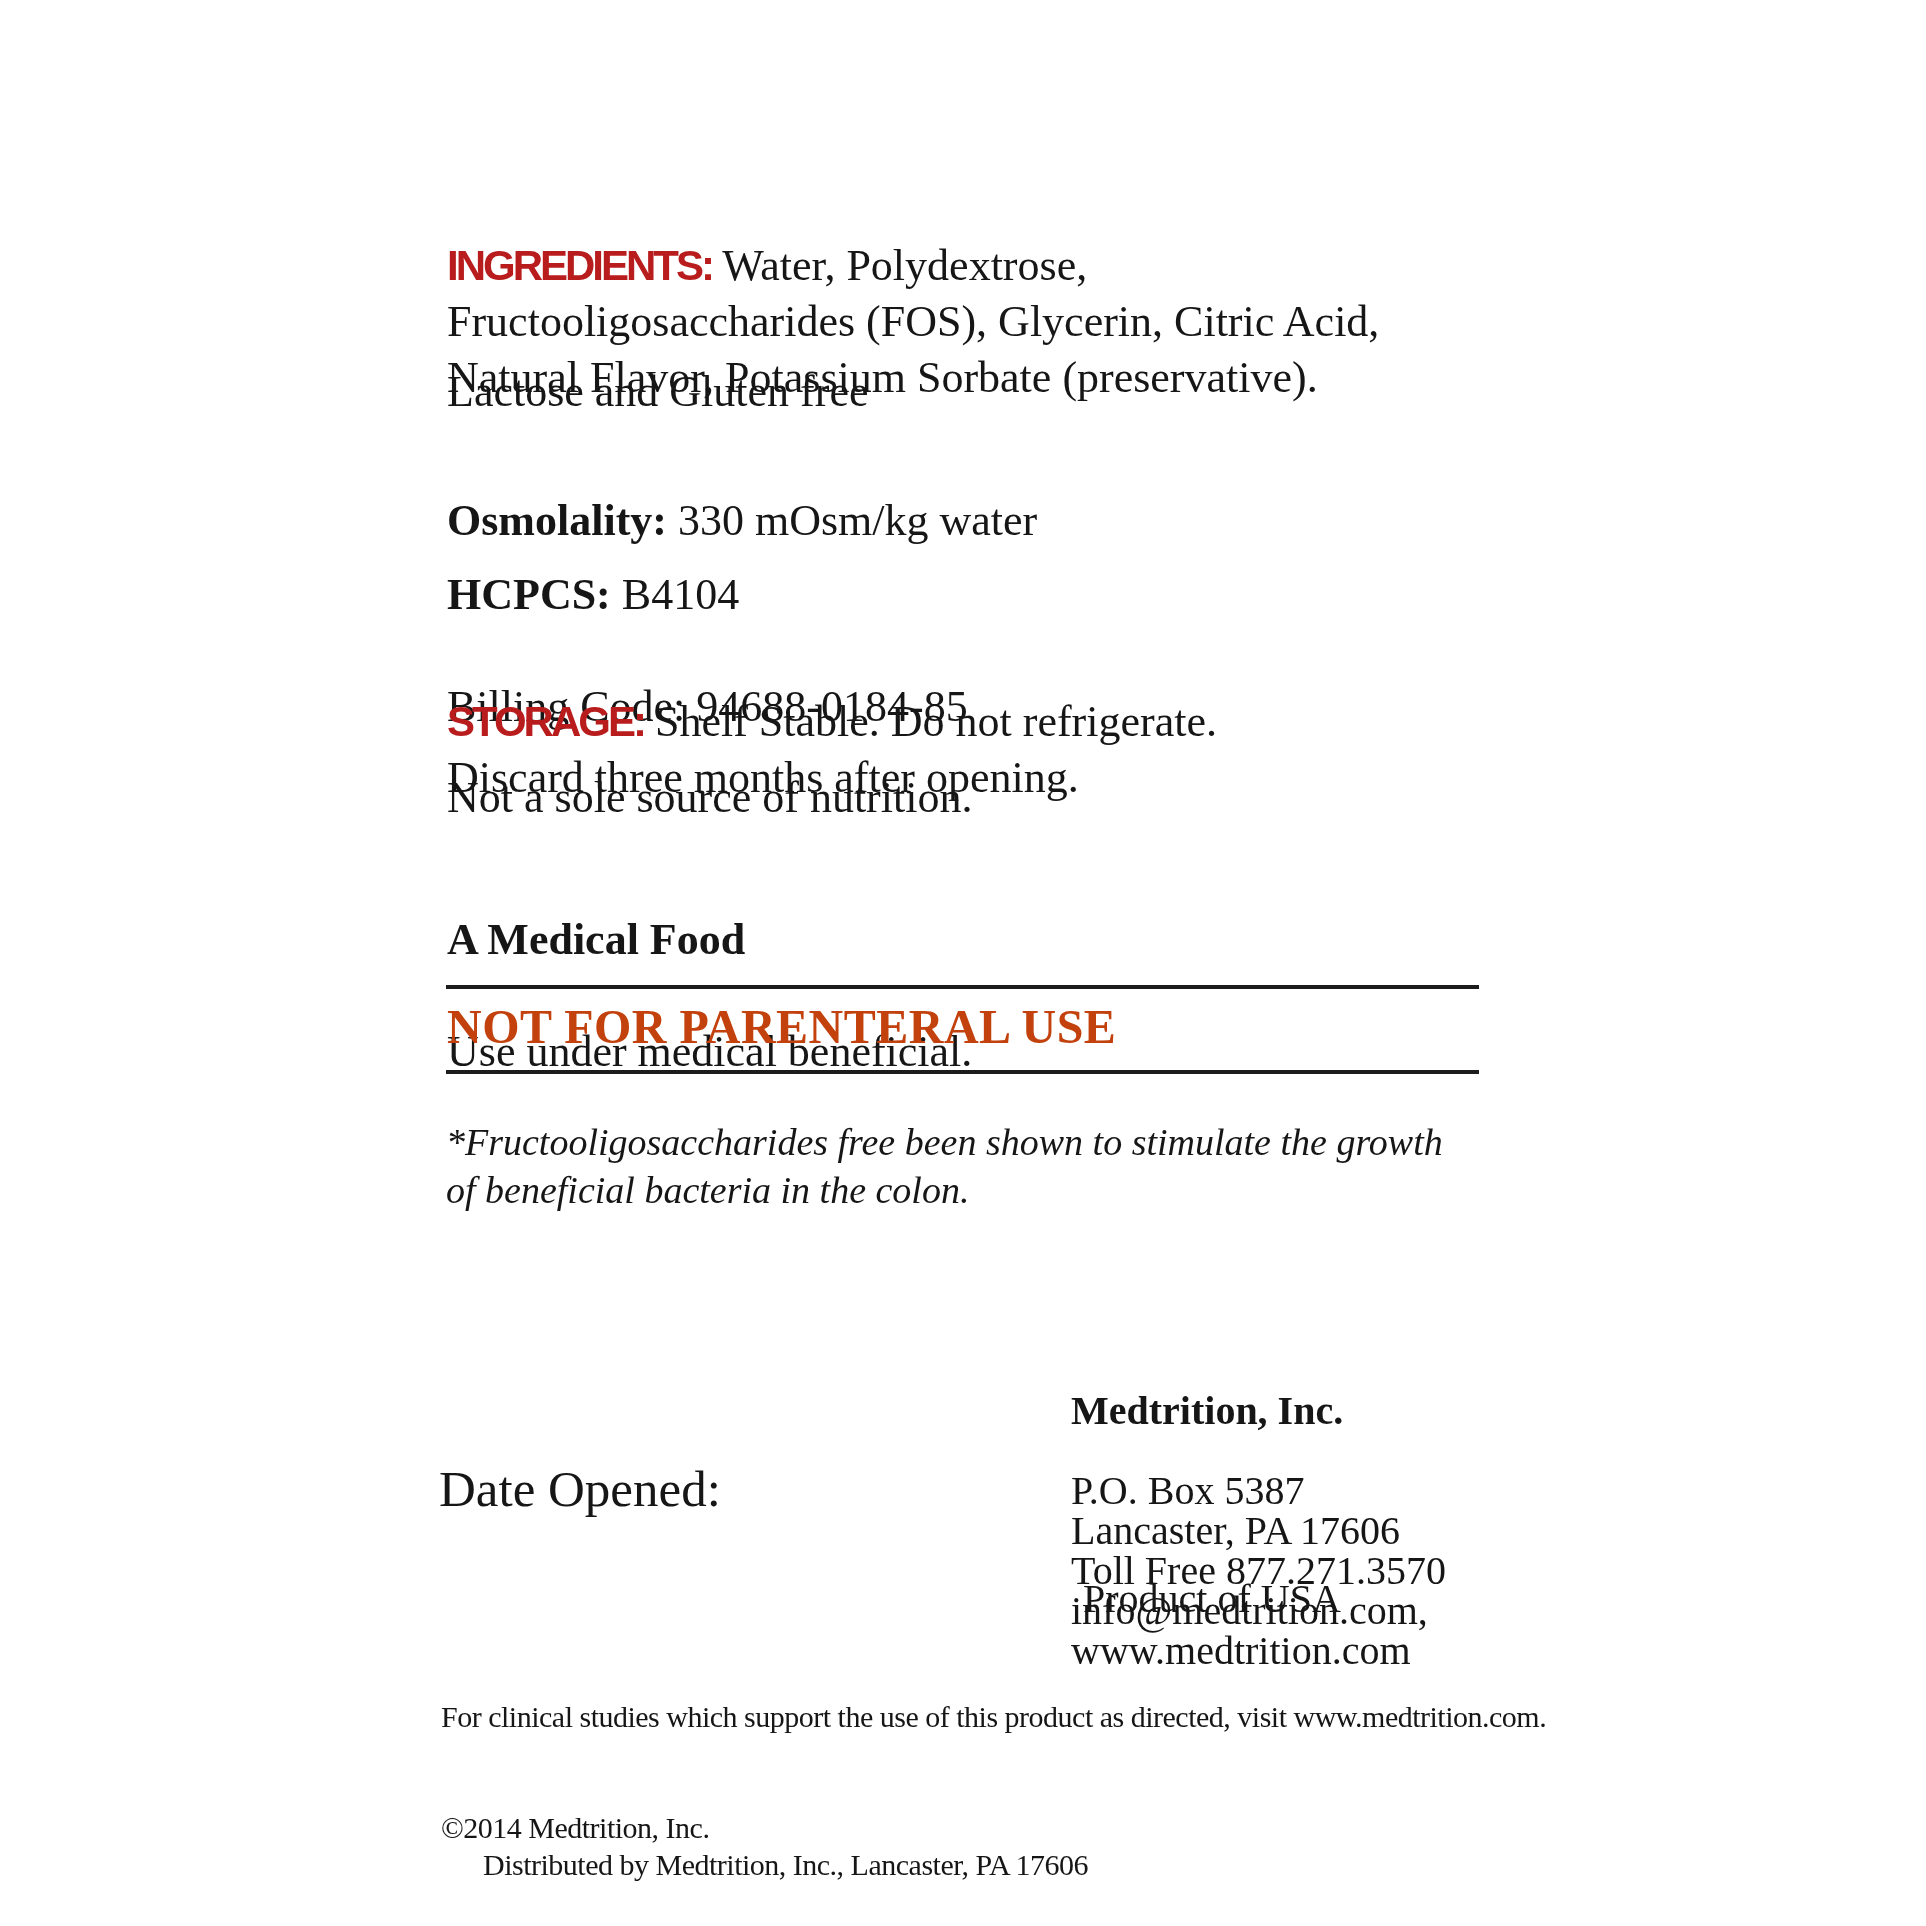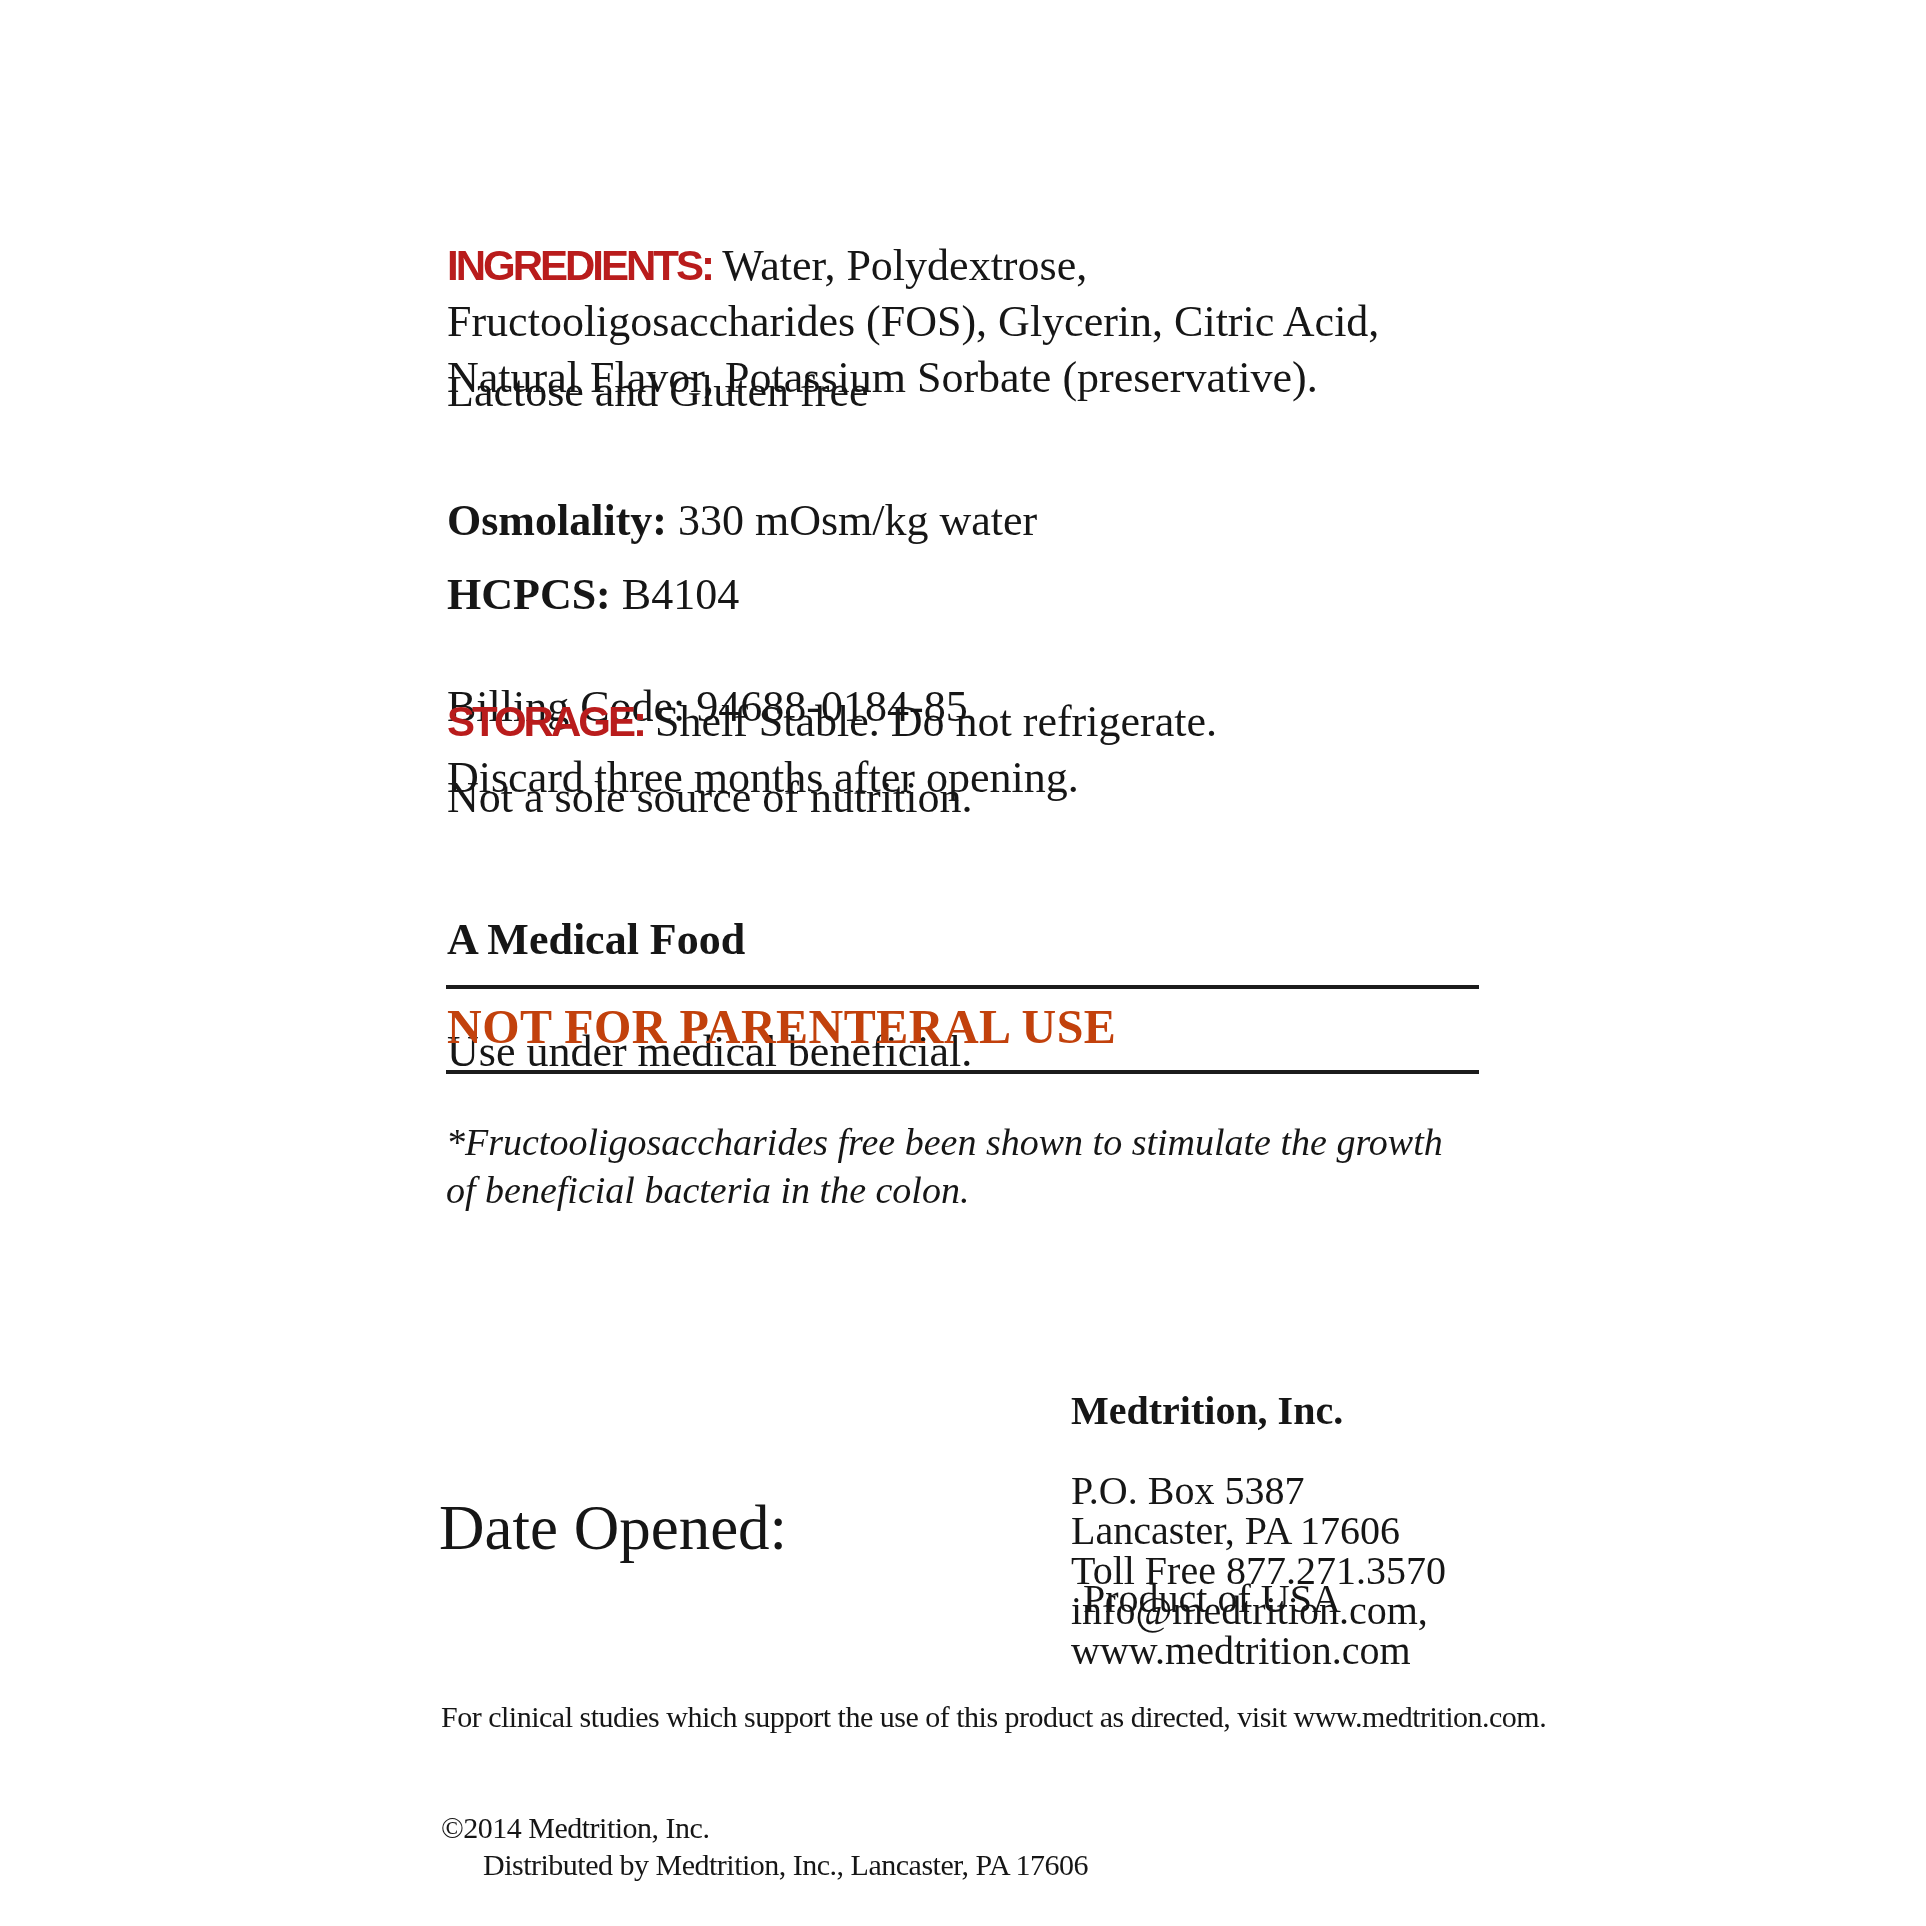--- a/index.html
+++ b/index.html
@@ -34,21 +34,21 @@
     font-weight: 700;
     letter-spacing: 0.5px;
     line-height: 63px;
     color: #c2410c;
   }
   .footnote {
     font-size: 38px;
     font-style: italic;
     line-height: 48px;
   }
-  .date-opened { font-size: 63px; line-height: 61px; margin-top: 39px; }
+  .date-opened { font-size: 51px; line-height: 61px; }
   .address { font-size: 40px; line-height: 40px; }
   .footer { font-size: 30px; line-height: 37px; letter-spacing: -0.5px; }
   .footer-row2 span + span { margin-left: 42px; }
 </style>
 </head>
 <body>
 
 <div class="page">
 
   <div class="blk body-text" style="left:447px; top:182px; width:1064px;">

